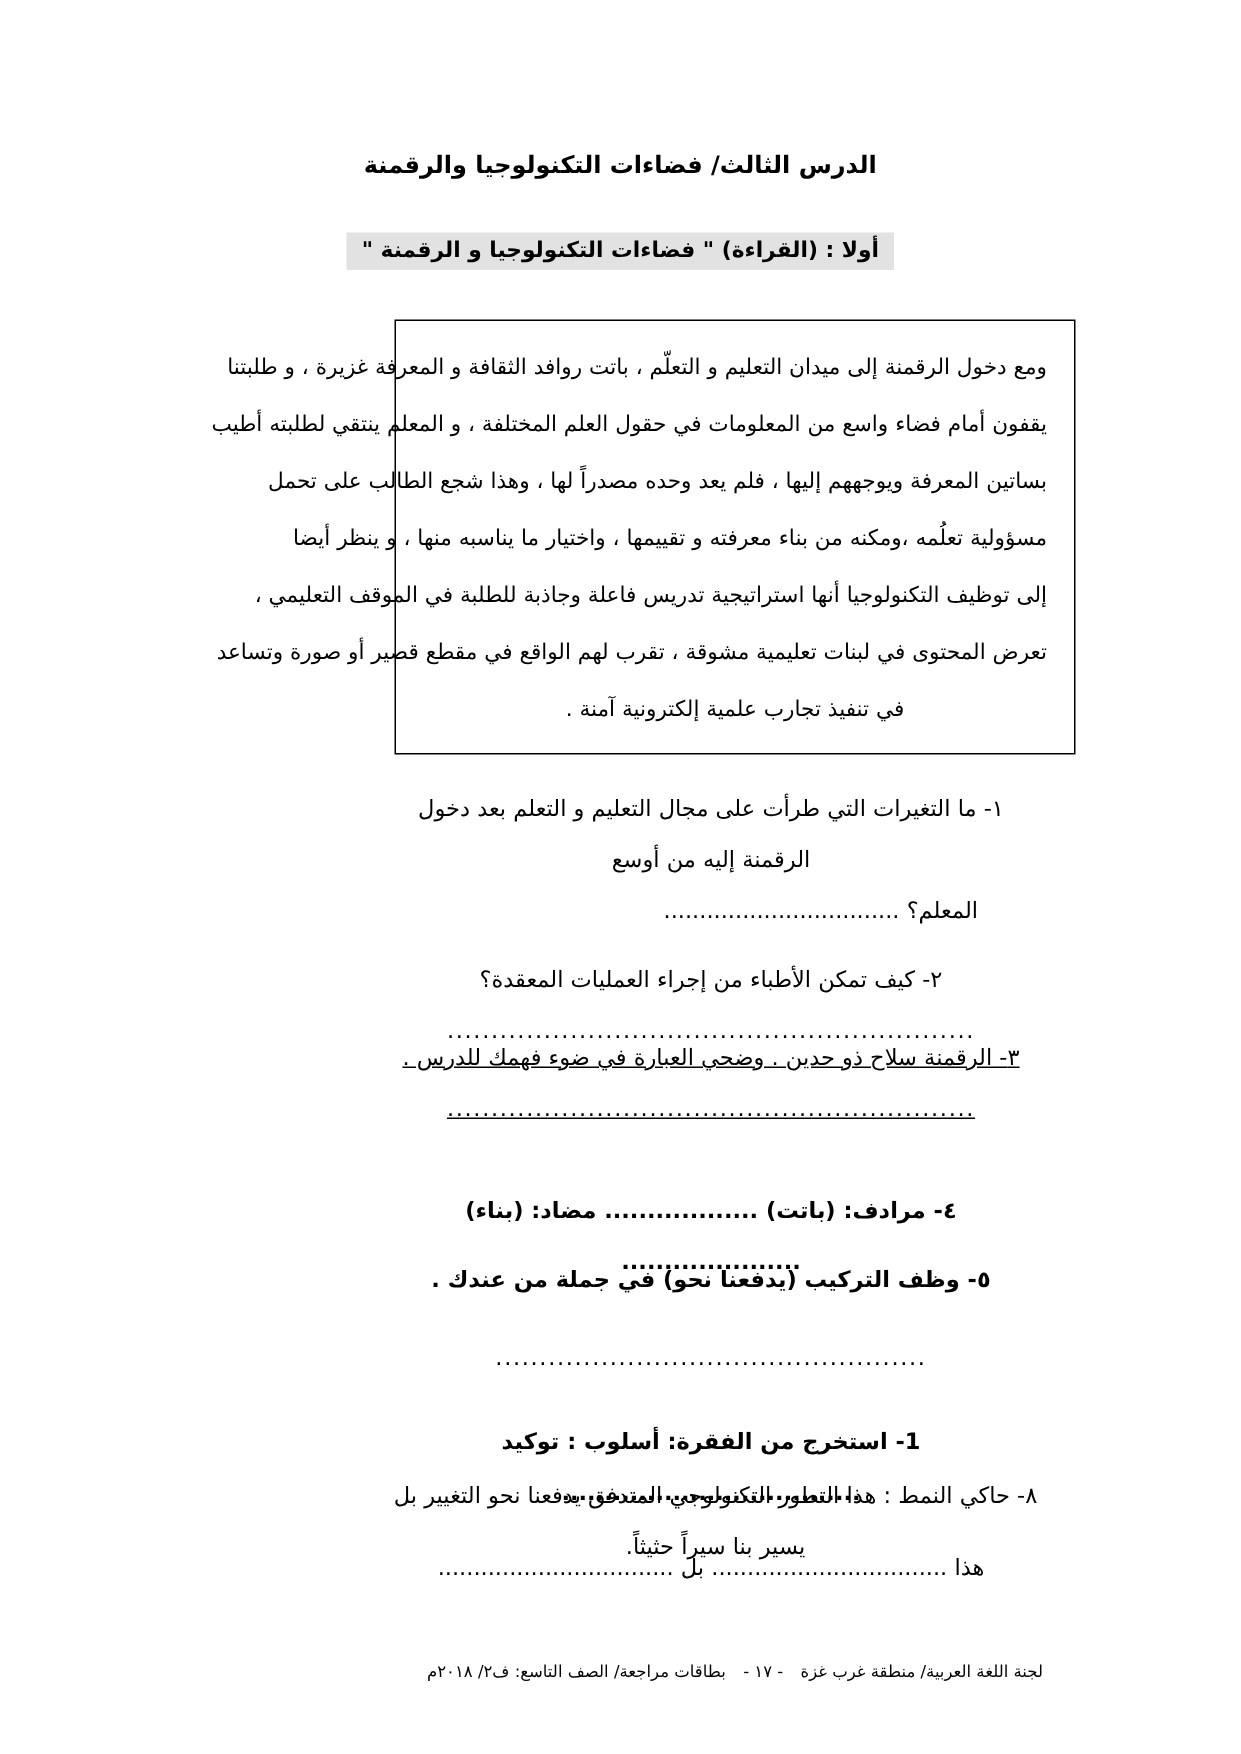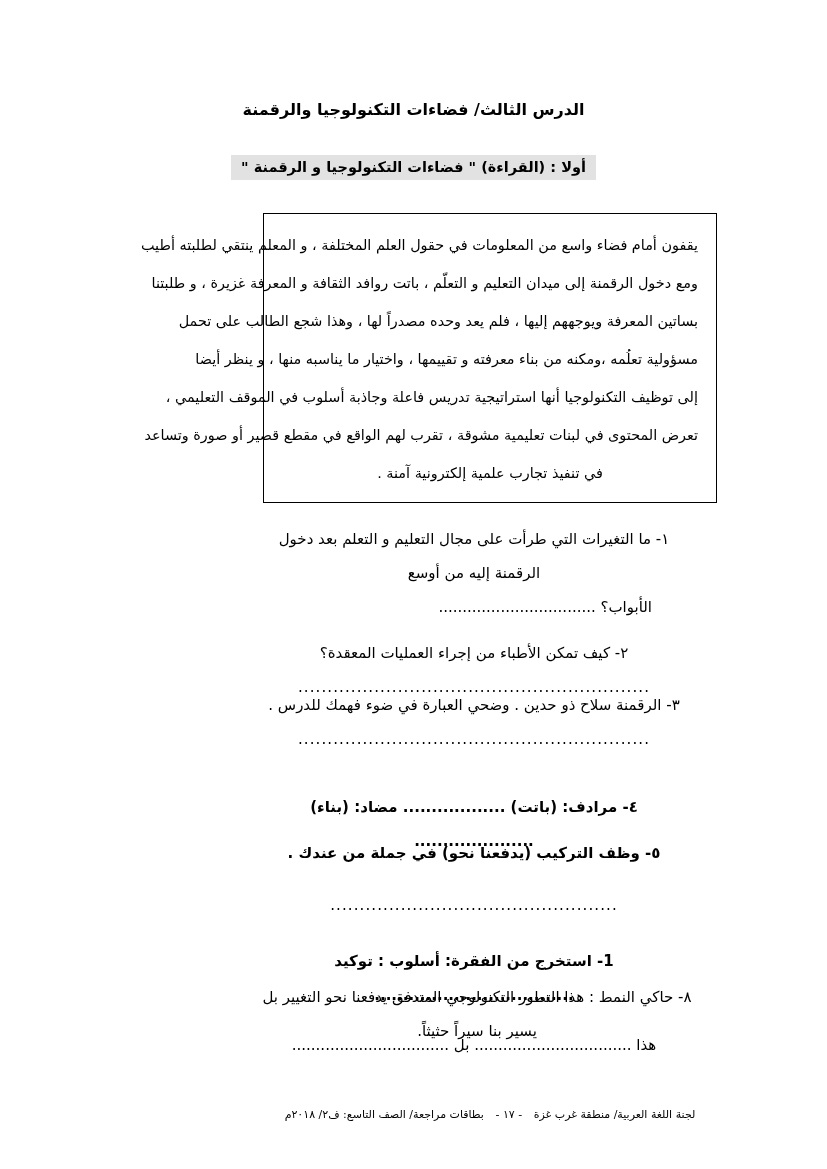--- a/index.html
+++ b/index.html
@@ -91,21 +91,21 @@
   .q-text { display: block; }
   .bold { font-weight: bold; }
   .dots { letter-spacing: 1.1px; }
 
   .q1   { top: 522px; right: 140px; left: 108px; text-align: center; }
   .q1 .l2 { text-align: right; padding-right: 35px; }
 
   .q2   { top: 636px; right: 140px; left: 108px; text-align: center; }
   .q2 .l2 { text-align: center; }
 
-  .q3   { top: 688px; right: 140px; left: 108px; text-align: center; }
+  .q3   { top: 688px; right: 140px; left: 108px; text-align: center; text-decoration: underline; }
   .q3 .l2 { text-align: center; }
 
   .q4   { top: 790px; right: 140px; left: 108px; text-align: center; }
   .q5   { top: 836px; right: 140px; left: 108px; text-align: center; }
   .q5b  { top: 888px; right: 140px; left: 108px; text-align: center; }
 
   .q7   { top: 944px; right: 140px; left: 108px; text-align: center; }
   .q8   { top: 1e0px; }
   .q8   { top: 980px; right: 130px; left: 104px; text-align: center; }
   .q8b  { top: 1028px; right: 140px; left: 108px; text-align: center; }
@@ -128,32 +128,32 @@
 
 <div class="page">
 
   <div class="doc-title">الدرس الثالث/ فضاءات التكنولوجيا والرقمنة</div>
 
   <div class="subtitle-row">
     <div class="subtitle">أولا : (القراءة) " فضاءات التكنولوجيا و الرقمنة "</div>
   </div>
 
   <div class="passage-box">
+    <div class="passage-line">ومع دخول الرقمنة إلى ميدان التعليم و التعلّم ، باتت روافد الثقافة و المعرفة غزيرة ، و طلبتنا</div>
     <div class="passage-line">يقفون أمام فضاء واسع من المعلومات في حقول العلم المختلفة ، و المعلم ينتقي لطلبته أطيب</div>
-    <div class="passage-line">ومع دخول الرقمنة إلى ميدان التعليم و التعلّم ، باتت روافد الثقافة و المعرفة غزيرة ، و طلبتنا</div>
     <div class="passage-line">بساتين المعرفة ويوجههم إليها ، فلم يعد وحده مصدراً لها ، وهذا شجع الطالب على تحمل</div>
     <div class="passage-line">مسؤولية تعلُمه ،ومكنه من بناء معرفته و تقييمها ، واختيار ما يناسبه منها ، و ينظر أيضا</div>
-    <div class="passage-line">إلى توظيف التكنولوجيا أنها استراتيجية تدريس فاعلة وجاذبة أسلوب في الموقف التعليمي ،</div>
+    <div class="passage-line">إلى توظيف التكنولوجيا أنها استراتيجية تدريس فاعلة وجاذبة للطلبة في الموقف التعليمي ،</div>
     <div class="passage-line">تعرض المحتوى في لبنات تعليمية مشوقة ، تقرب لهم الواقع في مقطع قصير أو صورة وتساعد</div>
     <div class="passage-line last">في تنفيذ تجارب علمية إلكترونية آمنة .</div>
   </div>
 
   <div class="q q1">
     <span class="q-text">١- ما التغيرات التي طرأت على مجال  التعليم و التعلم بعد دخول الرقمنة  إليه من أوسع</span>
-    <span class="q-text l2 dots">الأبواب؟ .................................</span>
+    <span class="q-text l2 dots">المعلم؟ .................................</span>
   </div>
 
   <div class="q q2">
     <span class="q-text">٢- كيف تمكن الأطباء من إجراء العمليات المعقدة؟</span>
     <span class="q-text l2 dots">............................................................</span>
   </div>
 
   <div class="q q3">
     <span class="q-text">٣- الرقمنة سلاح ذو حدين .  وضحي العبارة في ضوء فهمك للدرس .</span>
     <span class="q-text l2 dots">............................................................</span>

